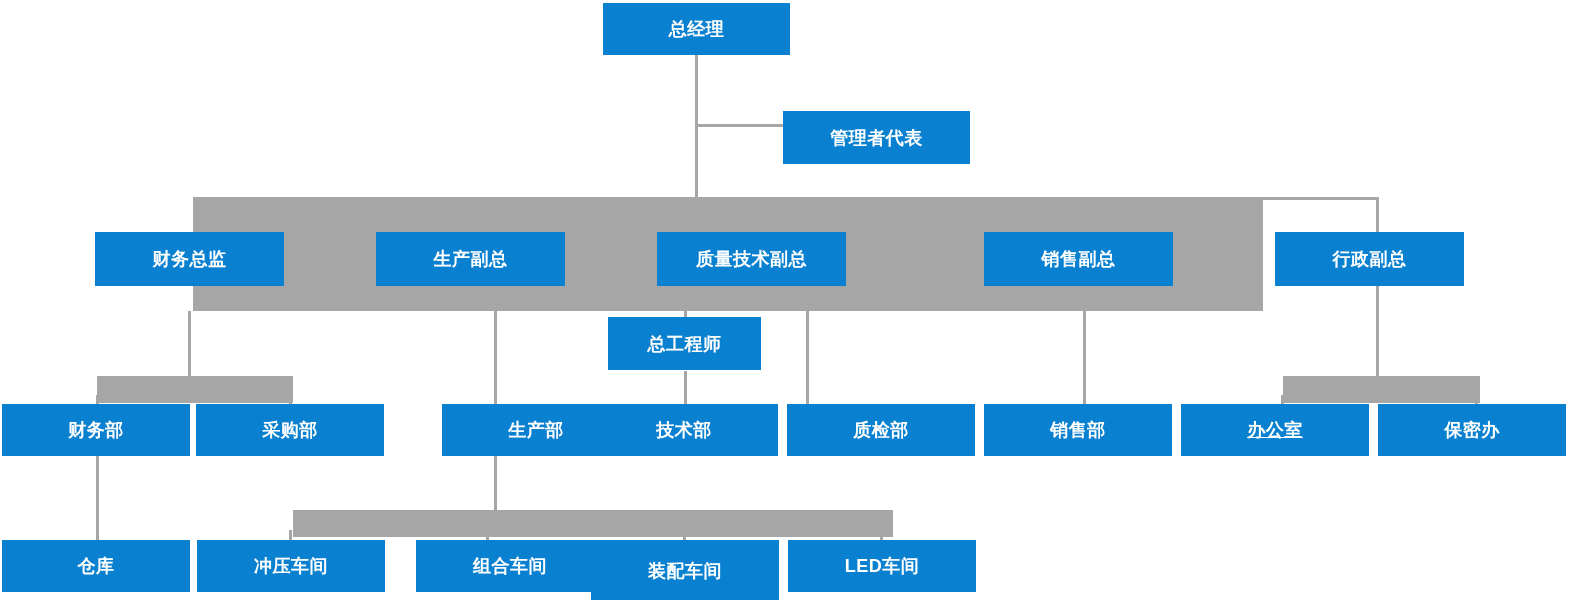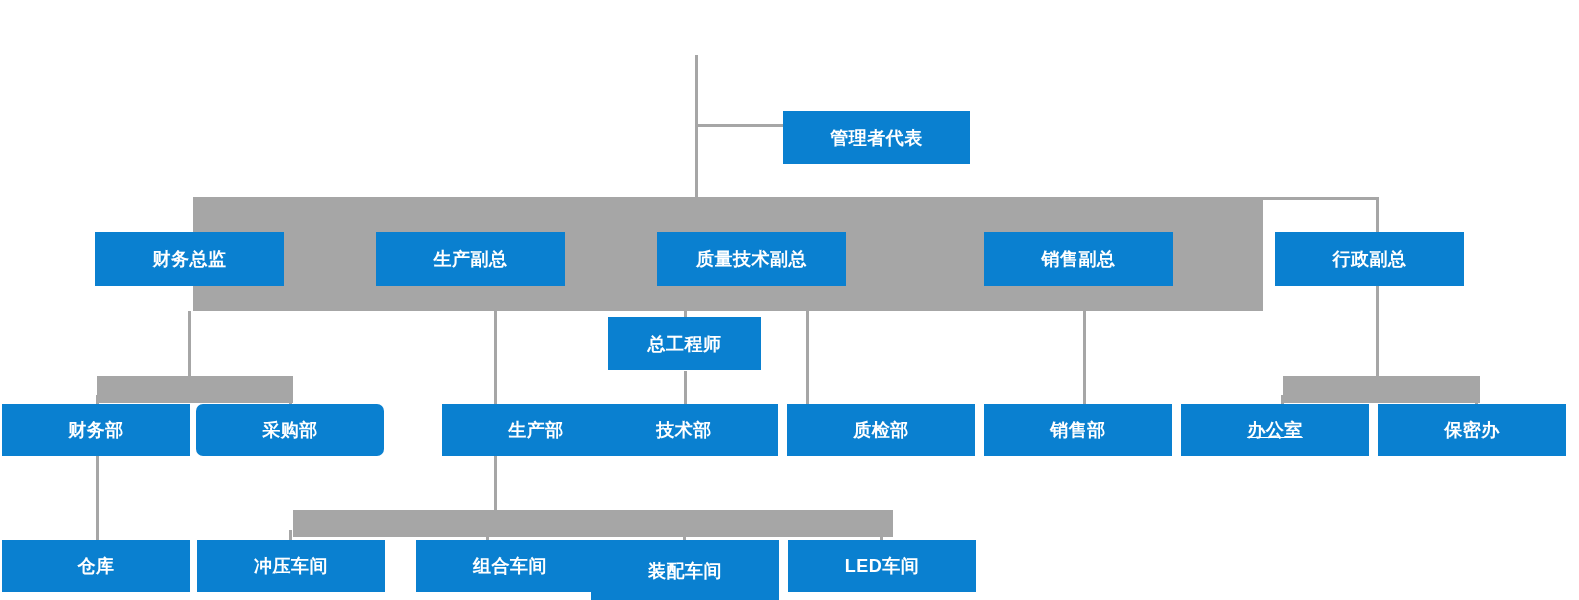--- a/index.html
+++ b/index.html
@@ -89,33 +89,34 @@
 
   <div class="vline" style="left:96px; top:456px; height:86px;"></div>
 
   <div class="vline" style="left:494px; top:456px; height:56px;"></div>
   <div class="band" style="left:293px; top:510px; width:600px; height:27px;"></div>
   <div class="vline" style="left:289px; top:530px; height:14px;"></div>
   <div class="vline" style="left:486px; top:530px; height:14px;"></div>
   <div class="vline" style="left:683px; top:530px; height:14px;"></div>
   <div class="vline" style="left:880px; top:530px; height:14px;"></div>
 
+  <div class="node" style="left:603px; top:3px; width:187px; height:52px;">总经理</div>
 
   <div class="node" style="left:783px; top:111px; width:187px; height:53px;">管理者代表</div>
 
   <div class="node" style="left:95px; top:232px; width:189px; height:54px;">财务总监</div>
   <div class="node" style="left:376px; top:232px; width:189px; height:54px;">生产副总</div>
   <div class="node" style="left:657px; top:232px; width:189px; height:54px;">质量技术副总</div>
   <div class="node" style="left:984px; top:232px; width:189px; height:54px;">销售副总</div>
   <div class="node" style="left:1275px; top:232px; width:189px; height:54px;">行政副总</div>
 
   <div class="node" style="left:608px; top:317px; width:153px; height:53px;">总工程师</div>
 
   <div class="node" style="left:2px; top:404px; width:188px; height:52px;">财务部</div>
-  <div class="node" style="left:196px; top:404px; width:188px; height:52px;border-radius:7px;">采购部</div>
+  <div class="node" style="left:196px; top:404px; width:188px; height:52px;">采购部</div>
   <div class="node" style="left:394px; top:404px; width:188px; height:52px;margin-left:48px;">生产部</div>
   <div class="node" style="left:590px; top:404px; width:188px; height:52px;">技术部</div>
   <div class="node" style="left:787px; top:404px; width:188px; height:52px;">质检部</div>
   <div class="node" style="left:984px; top:404px; width:188px; height:52px;">销售部</div>
   <div class="node" style="left:1181px; top:404px; width:188px; height:52px;text-decoration:underline;">办公室</div>
   <div class="node" style="left:1378px; top:404px; width:188px; height:52px;">保密办</div>
 
   <div class="node" style="left:2px; top:540px; width:188px; height:52px;">仓库</div>
   <div class="node" style="left:197px; top:540px; width:188px; height:52px;">冲压车间</div>
   <div class="node" style="left:416px; top:540px; width:188px; height:52px;">组合车间</div>

